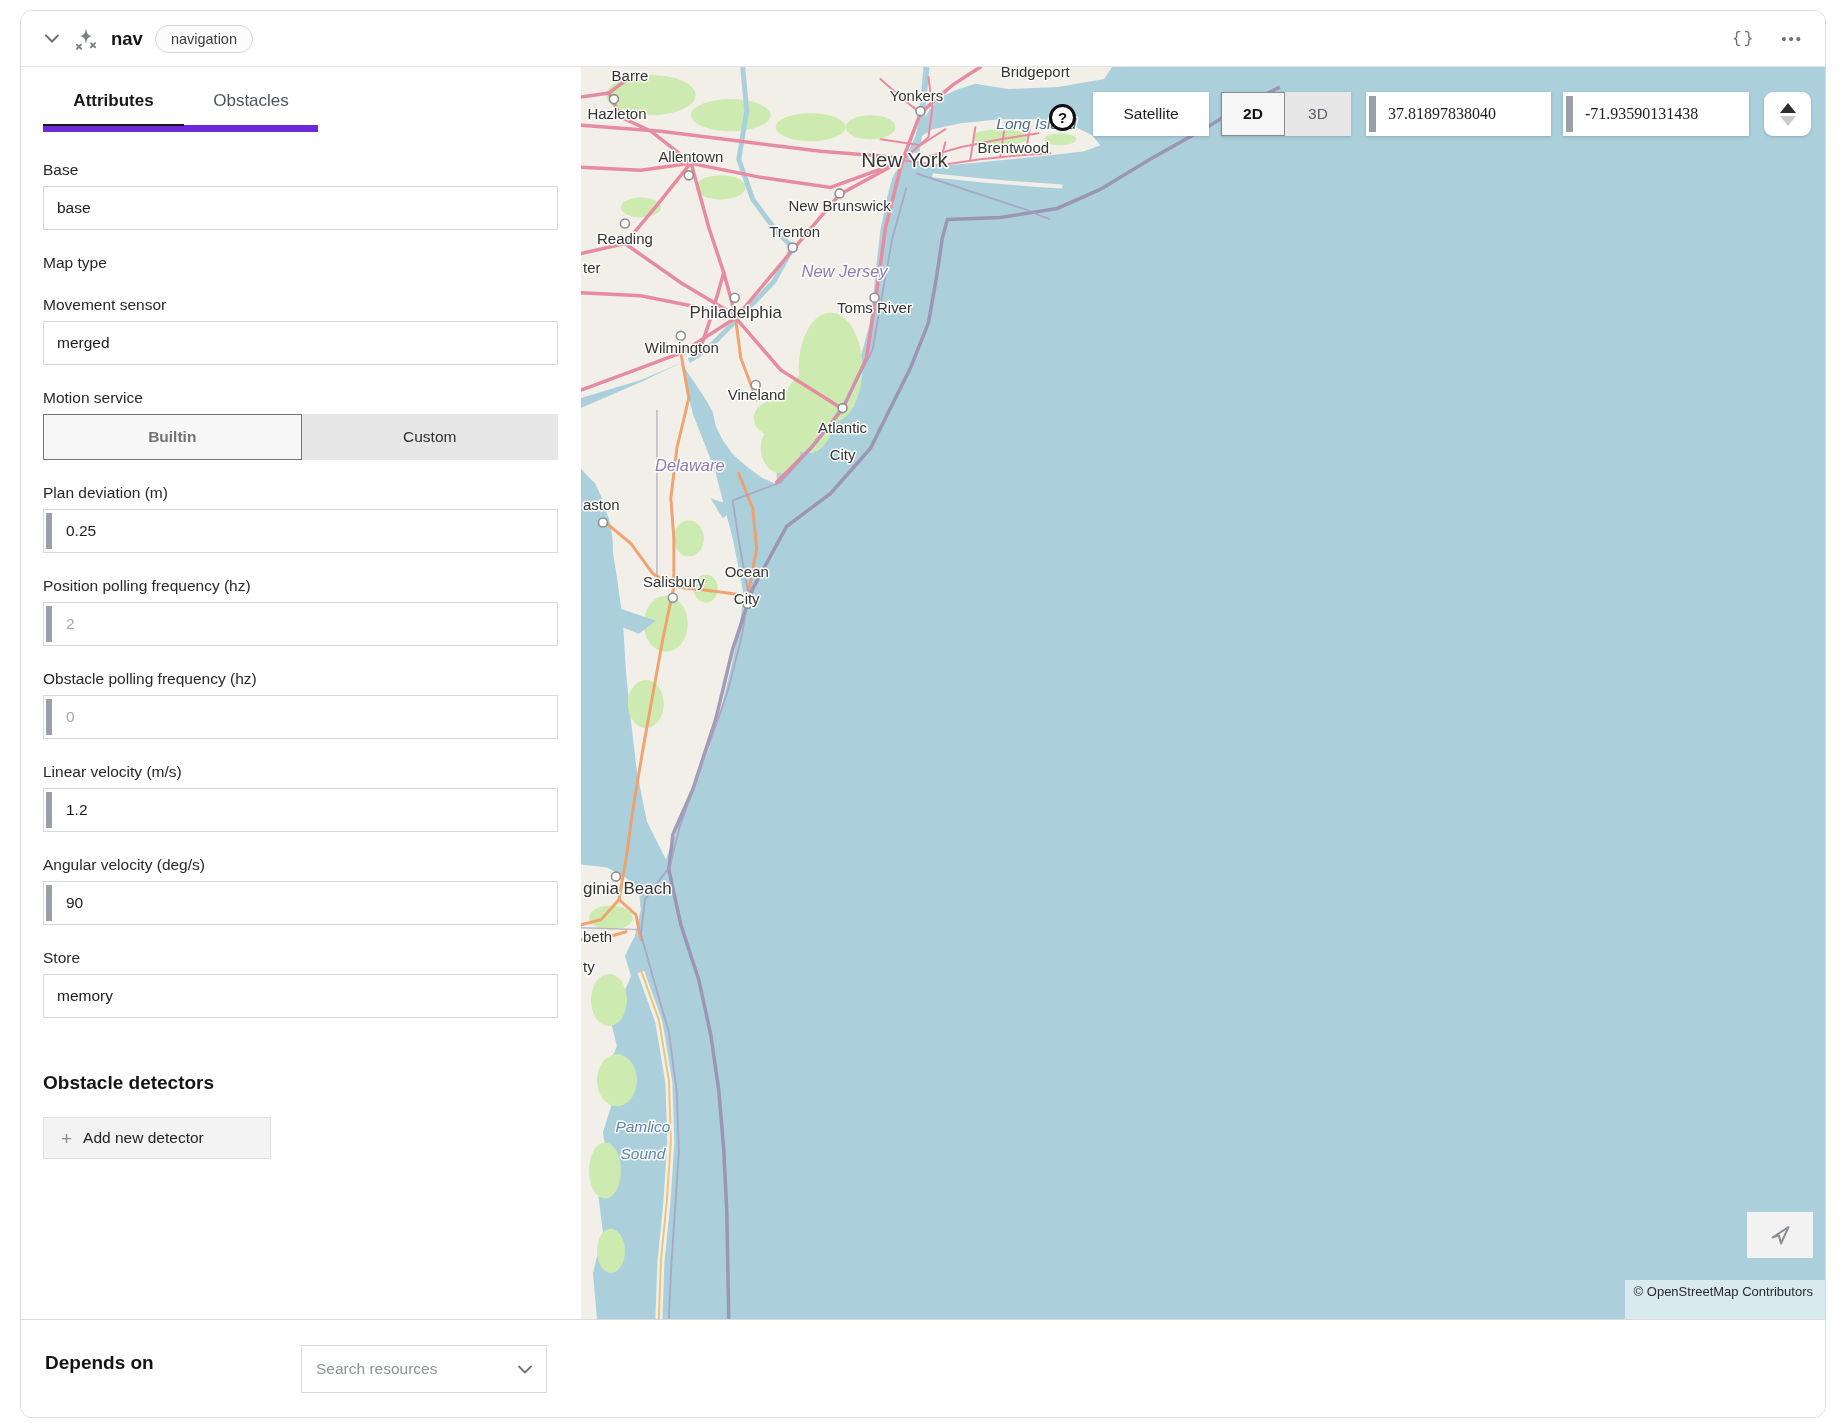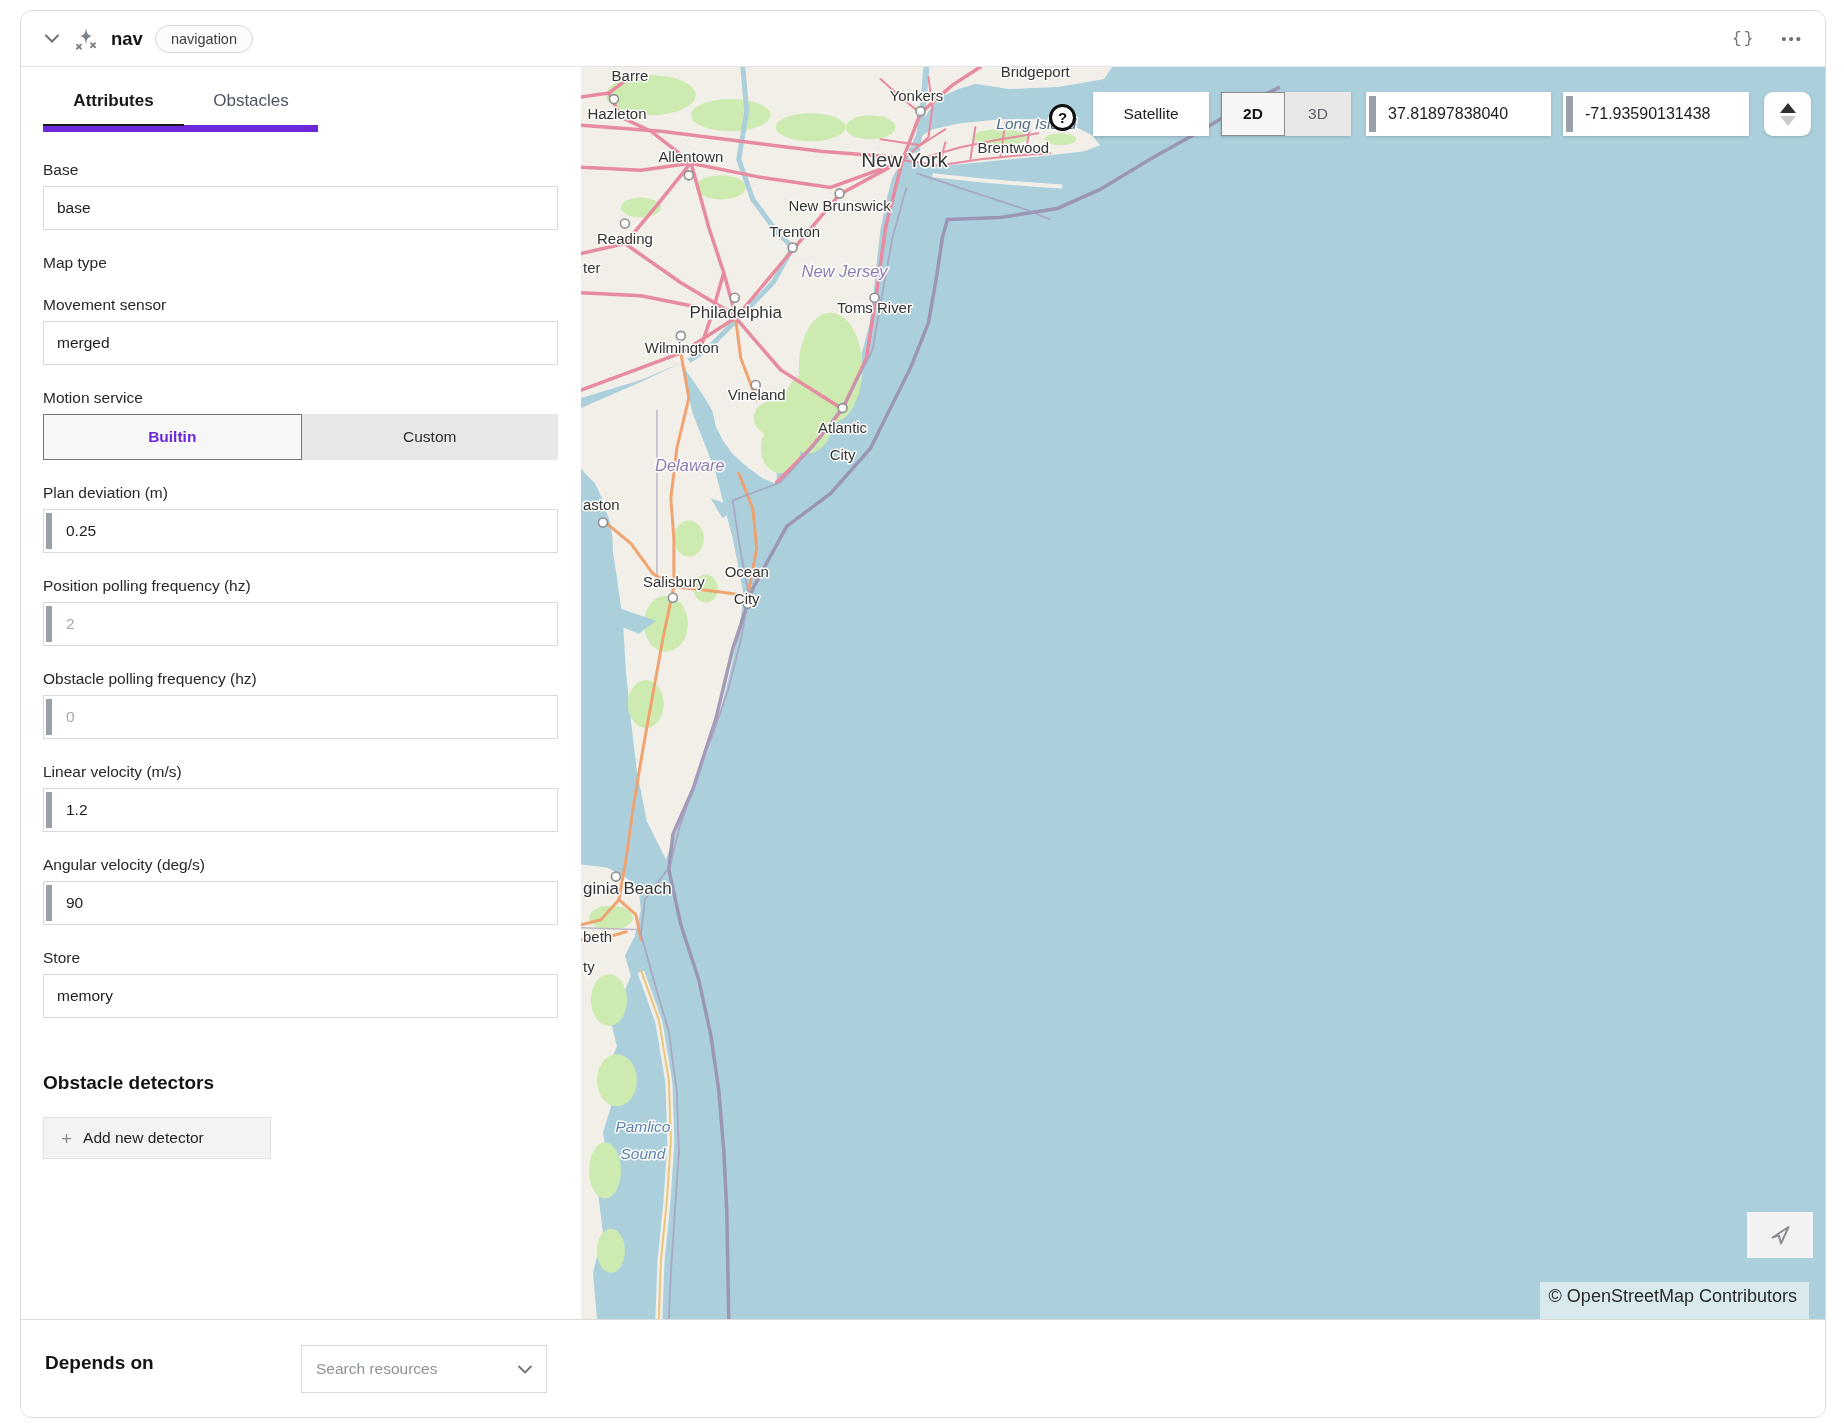--- a/index.html
+++ b/index.html
@@ -32,21 +32,21 @@
              font-size:15.5px; color:#1c1c1f; font-family:inherit; }
   .num-wrap { position:relative; width:100%; height:44px; border:1px solid #d8d8da; background:#fff; }
   .num-wrap .bar { position:absolute; left:2px; top:3px; bottom:3px; width:6px; background:#9aa0a8; }
   .num-wrap input { position:absolute; left:10px; top:0; right:0; height:100%; border:none; outline:none;
                     padding:0 0 0 12px; font-size:15.5px; color:#1c1c1f; font-family:inherit; background:transparent; }
   .num-wrap input::placeholder, .t-input::placeholder { color:#a4a9b0; }
   .toggle-single { width:100%; height:46px; background:#f7f7f8; border:1px solid #737679; font-weight:700;
                    font-size:15.5px; color:#141416; display:flex; align-items:center; justify-content:center; cursor:pointer; }
   .seg2 { display:flex; width:100%; height:46px; }
   .seg { flex:1; display:flex; align-items:center; justify-content:center; font-size:15.5px; cursor:pointer; }
-  .seg.active { background:#f7f7f8; border:1px solid #737679; font-weight:700; color:#6d28d9; }
+  .seg.active { background:#f7f7f8; border:1px solid #737679; font-weight:700; color:#737373; }
   .seg.inactive { background:#e7e7e8; color:#2e2e31; }
   .section-h { margin-top:54px; font-size:19px; font-weight:700; color:#141416; }
   .add-btn { margin-top:23px; width:228px; height:42px; background:#f3f3f4; border:1px solid #e0e0e2;
              display:flex; align-items:center; gap:11px; padding:0 17px; font-size:15.5px; color:#222226; cursor:pointer; }
   .add-btn .plus { color:#8a8d92; font-size:19px; line-height:1; }
 
   
   .bottom-bar { position:absolute; left:0; right:0; bottom:0; height:98px; border-top:1px solid #dadadb;
                 background:#fff; }
   .dep-h { position:absolute; left:24px; top:32px; font-size:19px; font-weight:700; color:#141416; }
@@ -77,28 +77,28 @@
              box-shadow:0 1px 3px rgba(0,0,0,.18); cursor:pointer; }
   .dseg { left:640px; top:25px; height:44px; display:flex; box-shadow:0 1px 3px rgba(0,0,0,.18); }
   .dseg .d { width:64px; height:44px; display:flex; align-items:center; justify-content:center; font-size:15.5px; cursor:pointer; }
   .dseg .d.active { background:#f6f6f7; border:1px solid #8b8b8e; font-weight:700; color:#141416; }
   .dseg .d.inactive { background:#e7e7e8; color:#5d6166; width:66px; }
   .coord { position:absolute; top:25px; height:44px; background:#fff; box-shadow:0 1px 3px rgba(0,0,0,.18); }
   .coord.lat { left:785px; width:185px; }
   .coord.lng { left:982px; width:186px; }
   .coord .bar { position:absolute; left:3px; top:4px; bottom:4px; width:7px; background:#9aa0a8; }
   .coord input { position:absolute; left:12px; top:0; right:0; height:100%; border:none; outline:none;
-                 padding:0 0 0 10px; font-size:16px; color:#1c1c1f; font-family:Liberation Sans, sans-serif; background:transparent; }
+                 padding:0 0 0 10px; font-size:16px; color:#1c1c1f; font-family:Liberation Serif, serif; background:transparent; }
   .spinner { left:1183px; top:25px; width:47px; height:44px; background:#fff; border-radius:9px;
              flex-direction:column; gap:3px; box-shadow:0 1px 3px rgba(0,0,0,.18); cursor:pointer; }
   .tri-up { width:0; height:0; border-left:8px solid transparent; border-right:8px solid transparent; border-bottom:10px solid #2e2e30; }
   .tri-dn { width:0; height:0; border-left:8px solid transparent; border-right:8px solid transparent; border-top:10px solid #c9cbce; }
   .locate-btn { left:1166px; top:1145px; width:66px; height:46px; background:#f2f2f3; cursor:pointer; }
-  .attribution { position:absolute; right:16px; bottom:0; background:rgba(255,255,255,.55); padding:4px 12px 12px 9px;
-                 font-size:18px; color:#2a2a2c; }
+  .attribution { position:absolute; right:0; bottom:0; background:rgba(255,255,255,.55); padding:4px 12px 20px 9px;
+                 font-size:13px; color:#2a2a2c; }
 </style>
 </head>
 <body>
 
 <div class="card">
 
   <div class="card-header">
     <span class="chev-btn">
       <svg width="14" height="9" viewBox="0 0 14 9">
           <polyline points="1,1.5 7,7.5 13,1.5" fill="none" stroke="#6f7277" stroke-width="2" stroke-linecap="round"></polyline>

